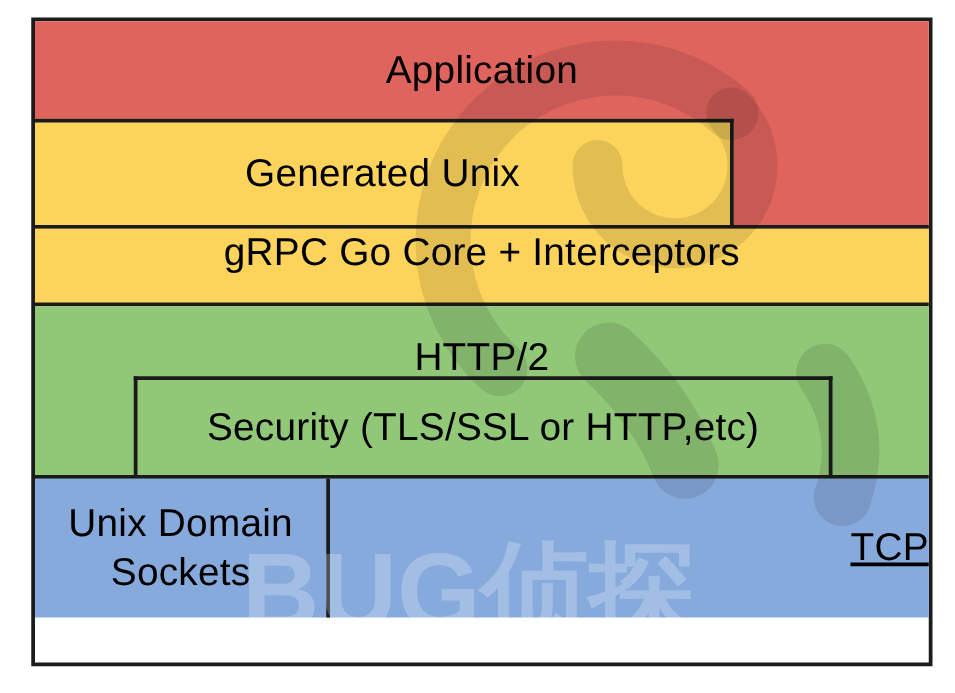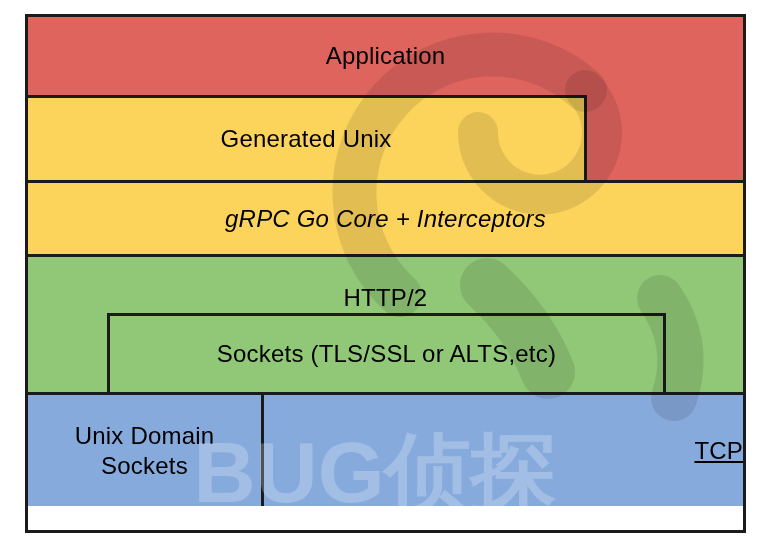--- a/index.html
+++ b/index.html
@@ -14,41 +14,41 @@
     color:#000;
   }
   .stage{position:absolute;left:0;top:0;width:764px;height:554px;}
   .diagram{
     position:absolute;left:25px;top:14px;width:721px;height:519px;
     border:3px solid var(--c-border);box-sizing:border-box;
     display:flex;flex-direction:column;
   }
   .band{position:relative;box-sizing:border-box;flex:0 0 auto;}
   .label{
-    font-size:24px;line-height:1.25;letter-spacing:0.2px;
+    font-size:31px;line-height:1.25;letter-spacing:0.2px;
     display:flex;align-items:center;justify-content:center;text-align:center;
   }
   
   .band-red{
     height:166px;background:var(--c-red);
     border-bottom:3px solid var(--c-border);
   }
   .app-label{position:absolute;left:0;right:0;top:0;height:78px;}
   .stubs-box{
     position:absolute;left:0;bottom:0;width:559px;height:85px;
     background:var(--c-yellow);box-sizing:border-box;
     border-top:3px solid var(--c-border);
     border-right:3px solid var(--c-border);
     display:flex;align-items:center;justify-content:center;
   }
   
   .band-core{
-    height:74px;background:var(--c-yellow);
+    height:62px;background:var(--c-yellow);
     border-bottom:3px solid var(--c-border);
-    display:flex;align-items:center;justify-content:center;font-style:italic;
+    display:flex;align-items:flex-start;justify-content:center;
   }
   
   .band-green{
     height:138px;background:var(--c-green);
     border-bottom:3px solid var(--c-border);
   }
   .http2-label{position:absolute;left:0;right:0;top:0;height:82px;}
   .security-box{
     position:absolute;left:79px;bottom:0;width:559px;height:79px;
     box-sizing:border-box;
@@ -84,21 +84,21 @@
       </div>
     </div>
 
     <div class="band band-core">
       <div class="label">gRPC Go Core + Interceptors</div>
     </div>
 
     <div class="band band-green">
       <div class="label http2-label">HTTP/2</div>
       <div class="security-box">
-        <div class="label">Sockets (TLS/SSL or ALTS,etc)</div>
+        <div class="label">Security (TLS/SSL or HTTP,etc)</div>
       </div>
     </div>
 
     <div class="band band-blue">
       <div class="cell-unix">
         <div class="label">Unix Domain Sockets</div>
       </div>
       <div class="cell-tcp">
         <div class="label">TCP</div>
       </div>

